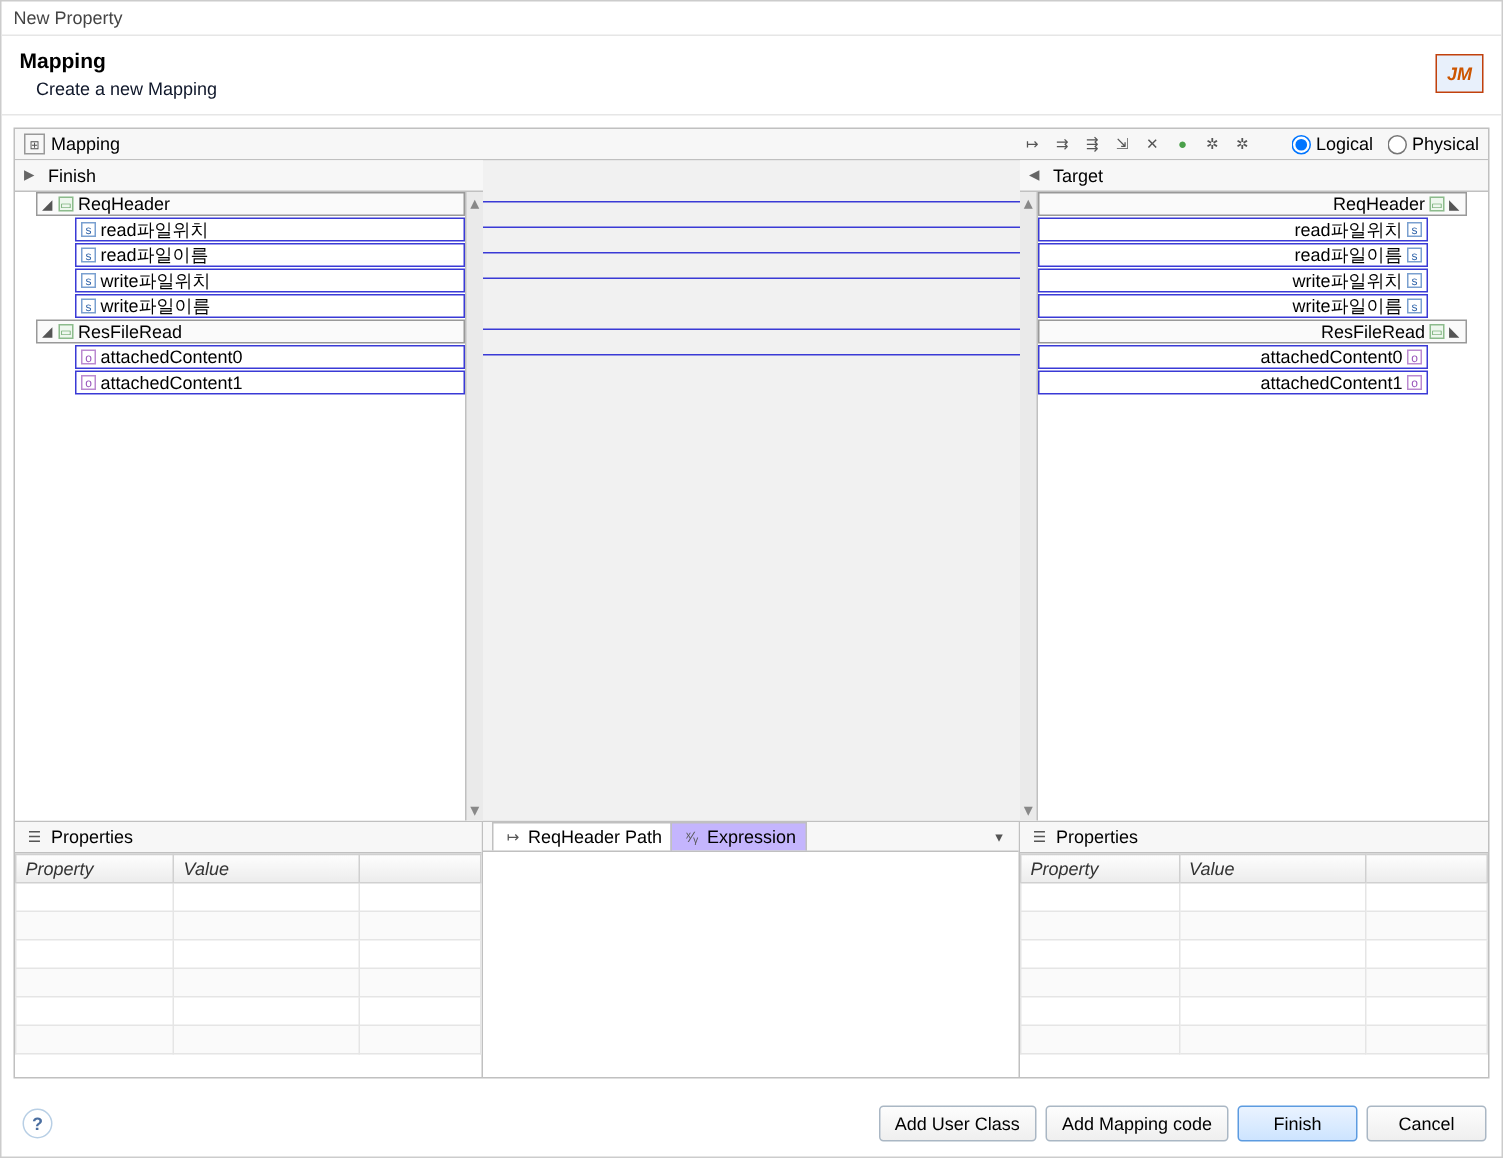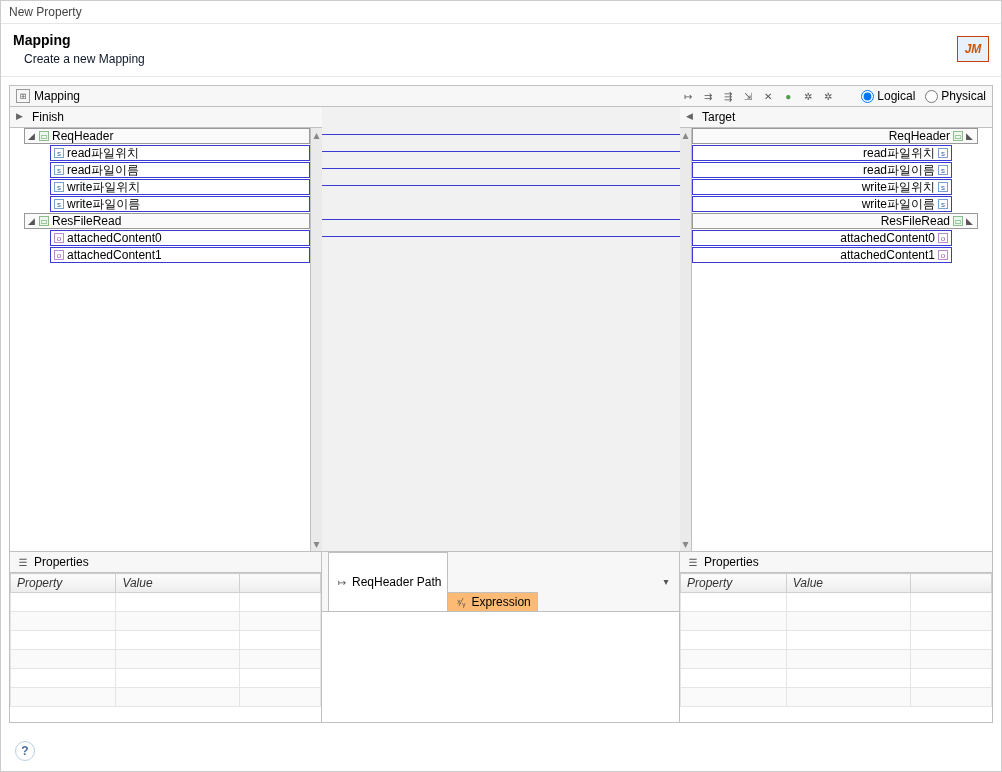--- a/index.html
+++ b/index.html
@@ -45,21 +45,21 @@
 .mid-col .link { position:absolute; height:1px; background:#3a3ad6; left:0; right:0; }
 
 .bottom-panes { display:flex; height:170px; }
 .pane { border-right:1px solid #c0c0c0; display:flex; flex-direction:column; }
 .pane:last-child { border-right:none; }
 .pane-left, .pane-right { width:312px; }
 .pane-mid { flex:1; }
 .pane-head { background:#f7f7f7; padding:3px 6px; border-bottom:1px solid #c0c0c0; display:flex; align-items:center; gap:4px; }
 .tabs { display:flex; gap:0; }
 .tab { padding:2px 6px; border:1px solid #c0c0c0; border-bottom:none; background:#fff; display:flex; align-items:center; gap:3px; cursor:pointer; margin-right:-1px; }
-.tab.inactive { background:#fdba74;margin-top:40px; }
+.tab.inactive { background:#c4b5fd; }
 .pane-mid .pane-head { justify-content:space-between; border-bottom:none; padding:0 6px; }
 .pane-mid .pane-body { border-top:1px solid #c0c0c0; flex:1; }
 
 .prop-table { width:100%; border-collapse:collapse; }
 .prop-table th, .prop-table td { border:1px solid #e5e5e5; height:19px; text-align:left; padding:2px 6px; background:#fff; font-weight:normal; }
 .prop-table thead th { background:linear-gradient(#fdfdfd,#ececec); color:#333; border-color:#d0d0d0; }
 .prop-body { flex:1; overflow:auto;font-style:italic; }
 .prop-table tbody tr:nth-child(even) td { background:#fafafa; }
 
 .footer { display:flex; align-items:center; justify-content:space-between; padding:10px 10px 10px 14px; }
@@ -336,13 +336,19 @@
             </tbody>
           </table>
         </div>
       </div>
     </div>
   </div>
 </div>
 
 <div class="footer">
   <div class="help-ic">?</div>
+  <div class="btns">
+    <button class="btn">Add User Class</button>
+    <button class="btn">Add Mapping code</button>
+    <button class="btn primary">Finish</button>
+    <button class="btn">Cancel</button>
+  </div>
 </div>
 
 </body></html>

